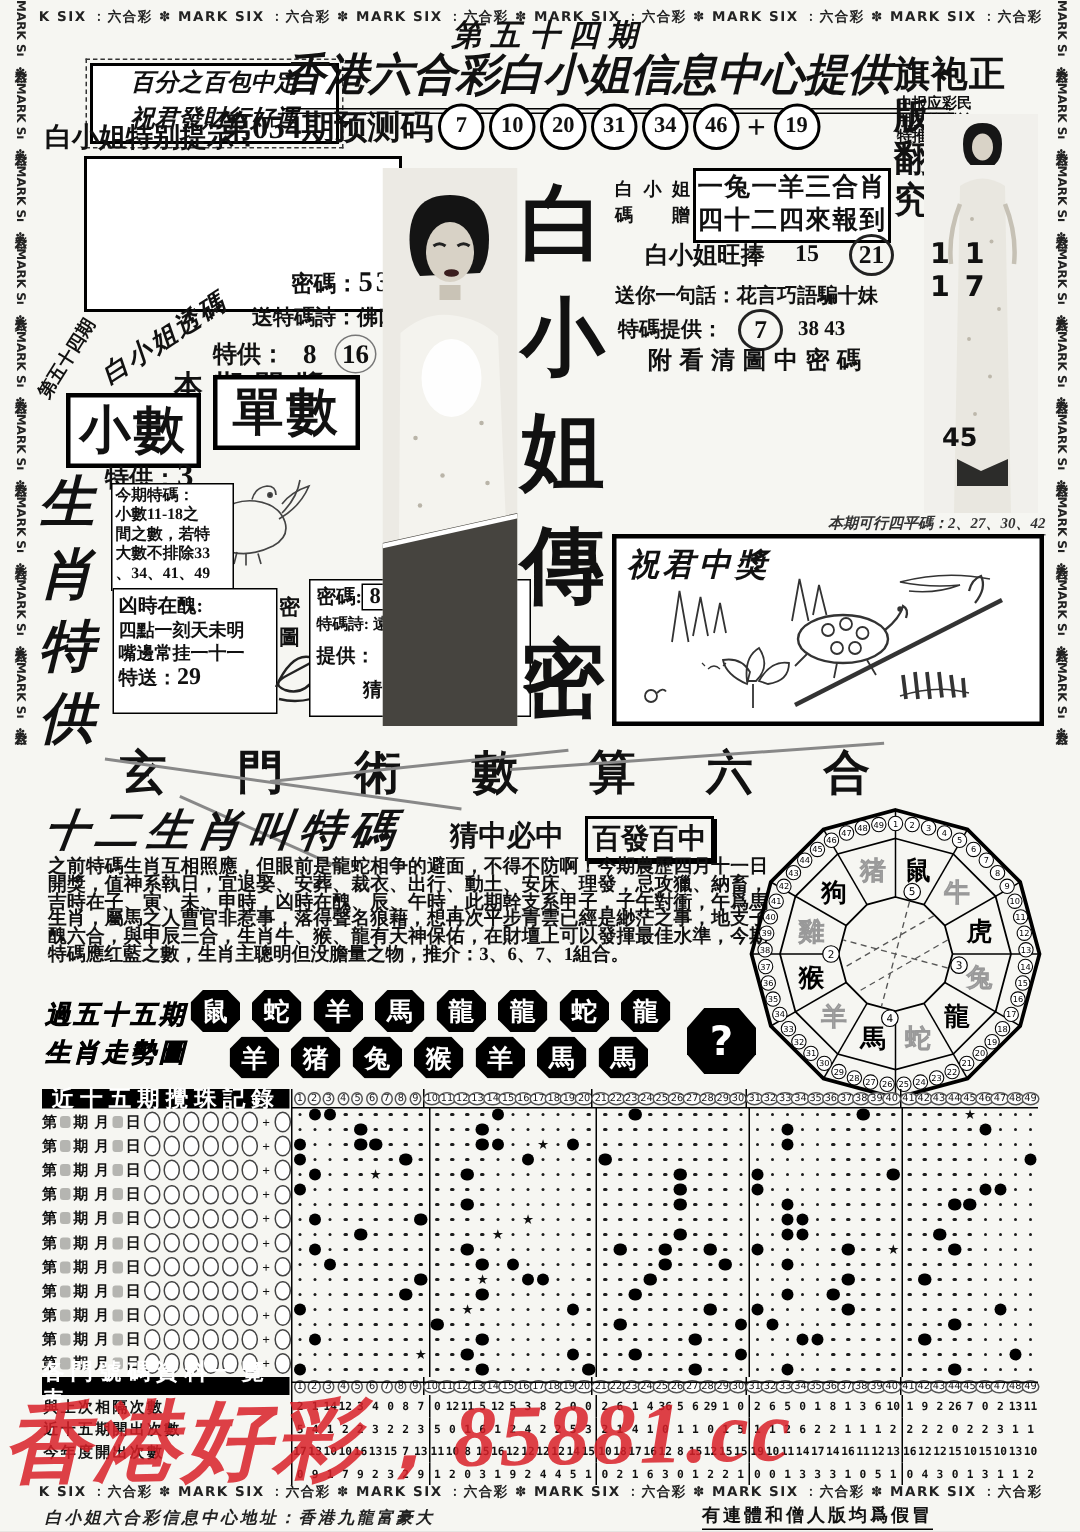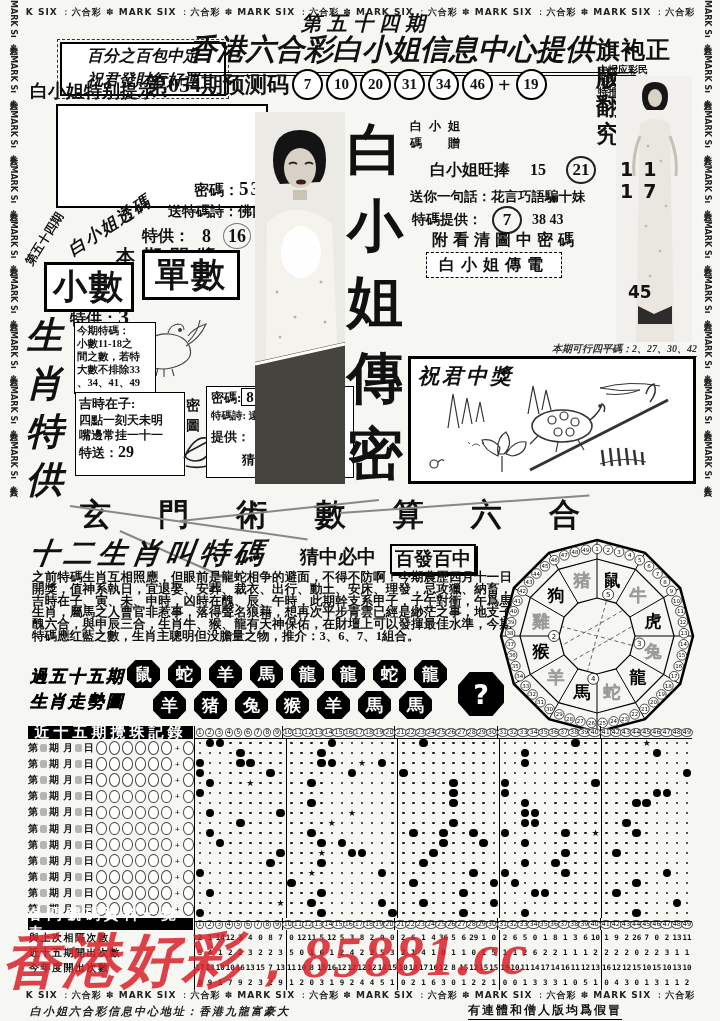--- a/index.html
+++ b/index.html
@@ -228,21 +228,21 @@
       <div>供</div>
     </div>
   <div id="box-jinqi" class="abs">
       <div>今期特碼：</div>
       <div>小數11-18之</div>
       <div>間之數，若特</div>
       <div>大數不排除33</div>
       <div>、34、41、49</div>
     </div>
   <div id="box-cai" class="abs">
-    <div class="t">吉時在子:</div>
+    <div class="t">凶時在醜:</div>
     <div class="l">四點一刻天未明</div>
     <div class="l">嘴邊常挂一十一</div>
     <div class="s"><span>特送：</span><span class="num">29</span></div>
   </div>
 
   <div id="mitu-label" class="abs">
       <div>密</div>
       <div>圖</div>
     </div>
   <svg id="scribble" class="abs" width="50" height="46" viewBox="0 0 50 46">
@@ -298,33 +298,36 @@
     <div>
         <span>白</span>
         <span>小</span>
         <span>姐</span>
       </div>
     <div>
         <span>碼</span>
         <span>贈</span>
       </div>
   </div>
+  <div id="slogan2box" class="abs">
+    <div>一兔一羊三合肖</div>
+    <div>四十二四來報到</div>
+  </div>
   <div id="wangpeng" class="abs">
     <span>白小姐旺捧</span>
     <span>15</span>
     <span class="handc dark">21</span>
   </div>
   <div id="sentence" class="abs">送你一句話：花言巧語騙十妹</div>
   <div id="tema-row" class="abs">
     <span>特碼提供：</span>
     <span class="handc dark">7</span>
     <span>38  43</span>
   </div>
   <div id="note-line" class="abs">附看清圖中密碼</div>
-  <div id="chuandian" class="abs">白小姐傳電</div>
 
   <svg id="photo2" class="abs" width="76" height="266" viewBox="0 0 76 266">
     <rect width="76" height="266" fill="#f1f0ec"></rect>
     <path d="M26 20 q0 -14 13 -14 q13 0 13 14 q0 10 -5 14 l-16 0 q-5 -4 -5 -14z" fill="#161616"></path>
     <ellipse cx="39" cy="22" rx="7" ry="9" fill="#d9d3c7"></ellipse>
     <path d="M20 266 L24 48 q15 -10 30 0 L58 266z" fill="#e9e7e0"></path>
     <g fill="#bdb8ab">
         <circle cx="32" cy="70" r="1.3"></circle>
         <circle cx="45" cy="85" r="1.3"></circle>
         <circle cx="36" cy="110" r="1.3"></circle>

